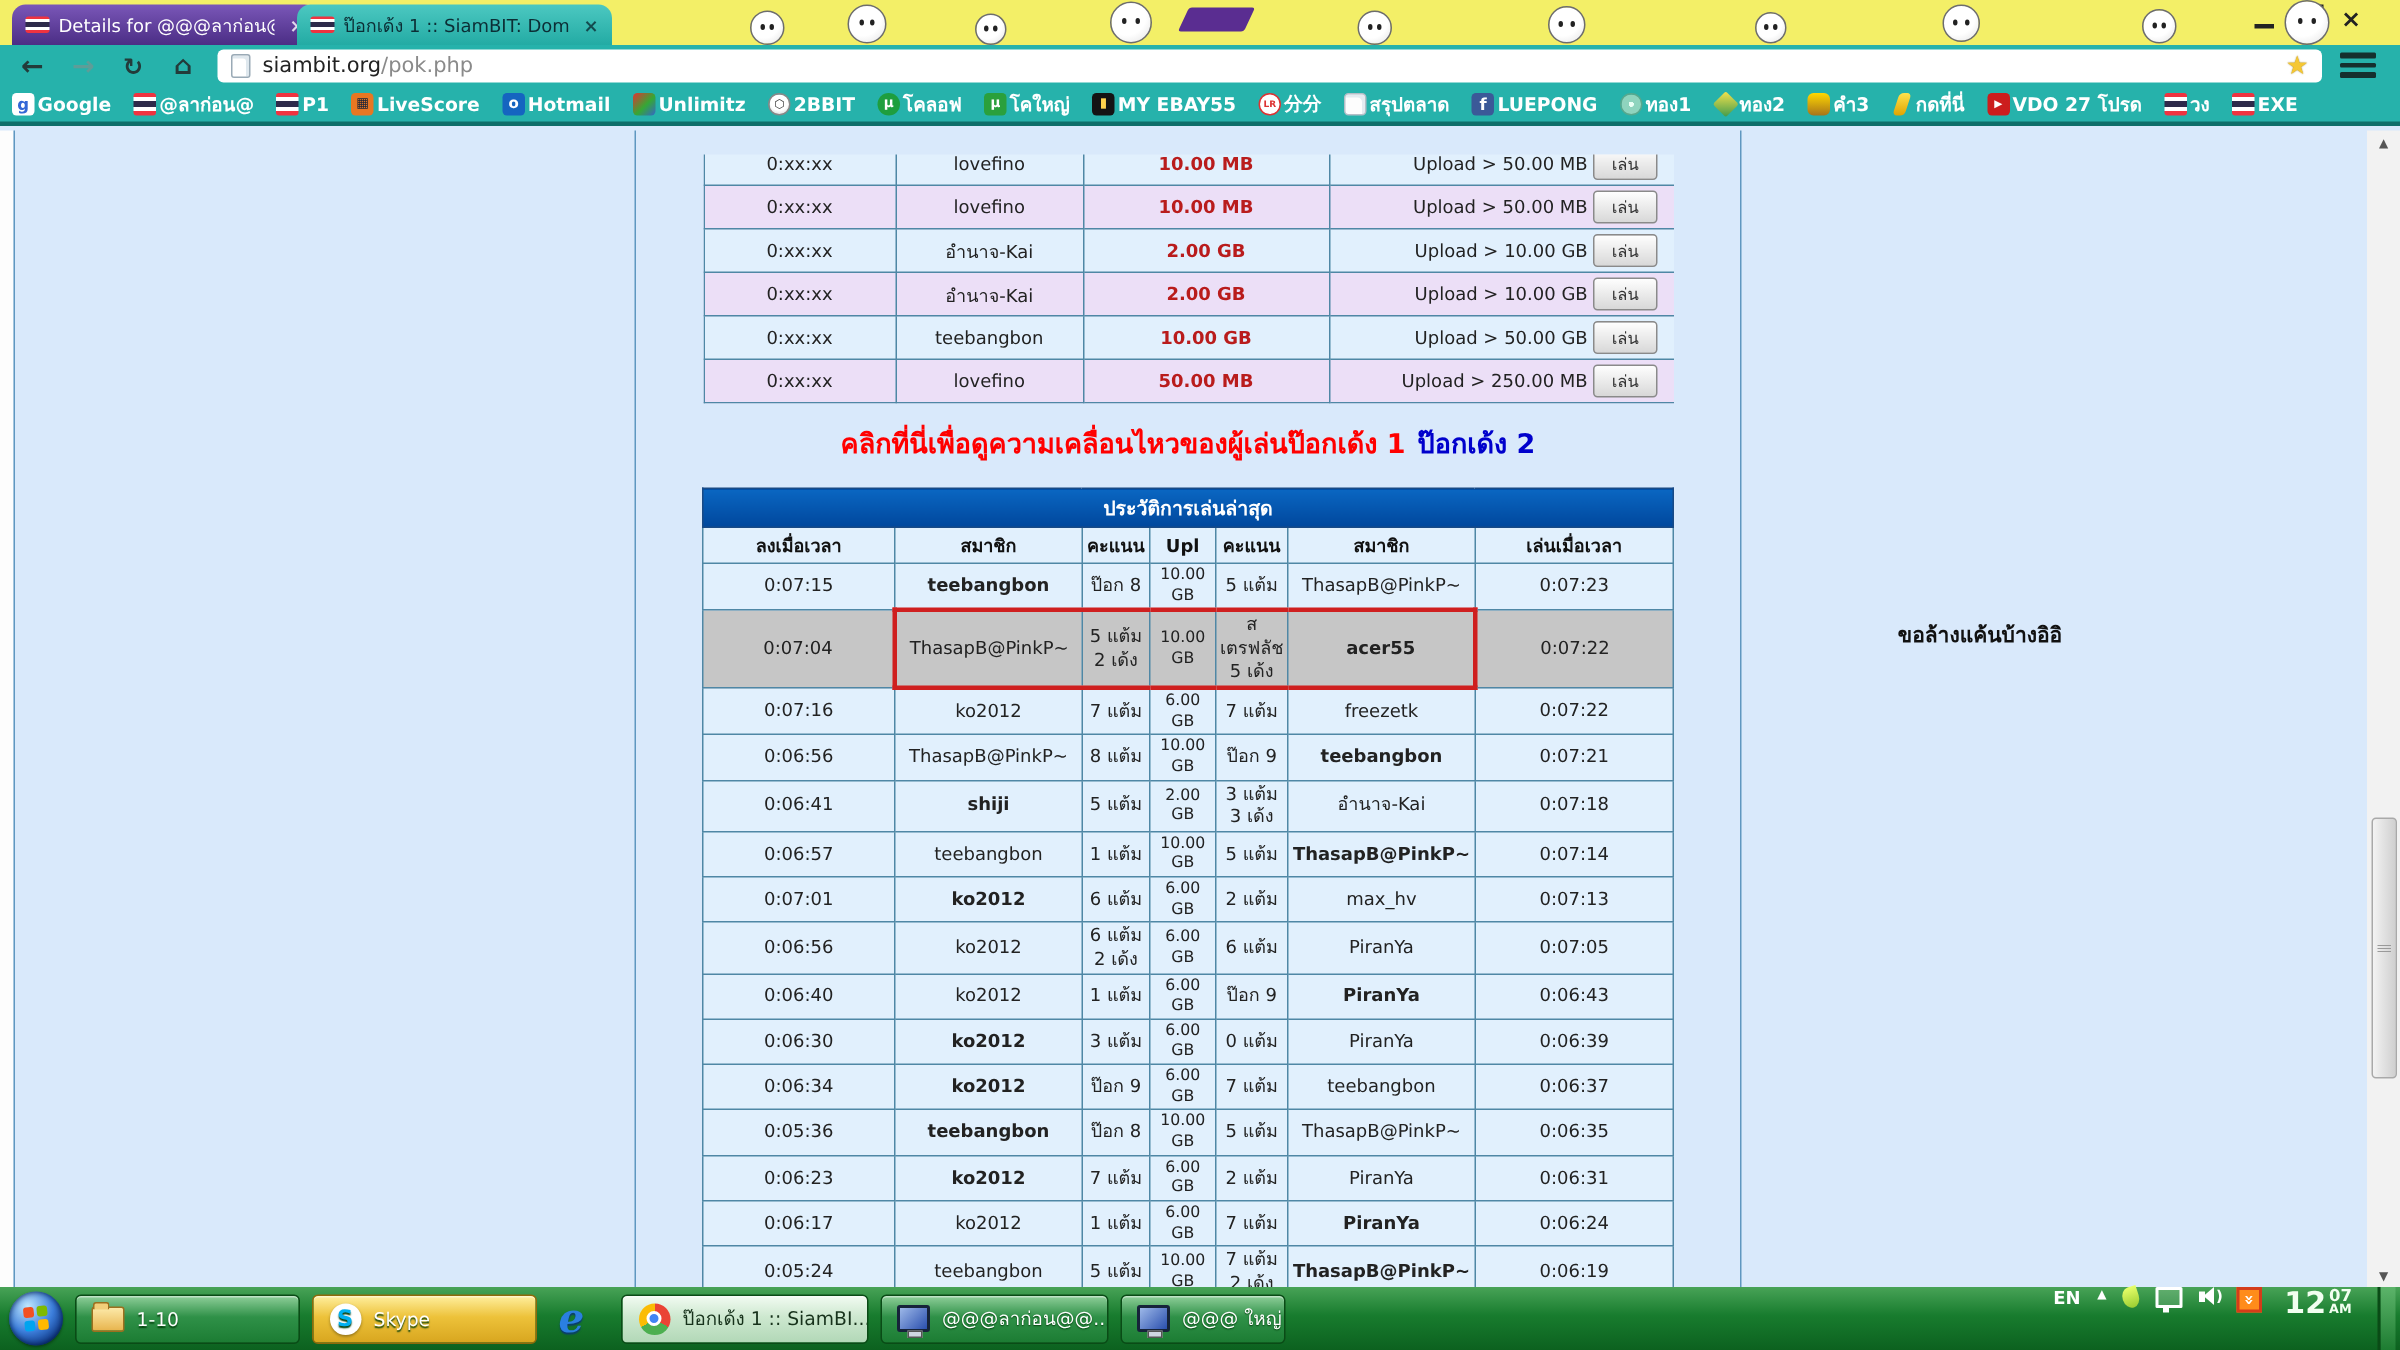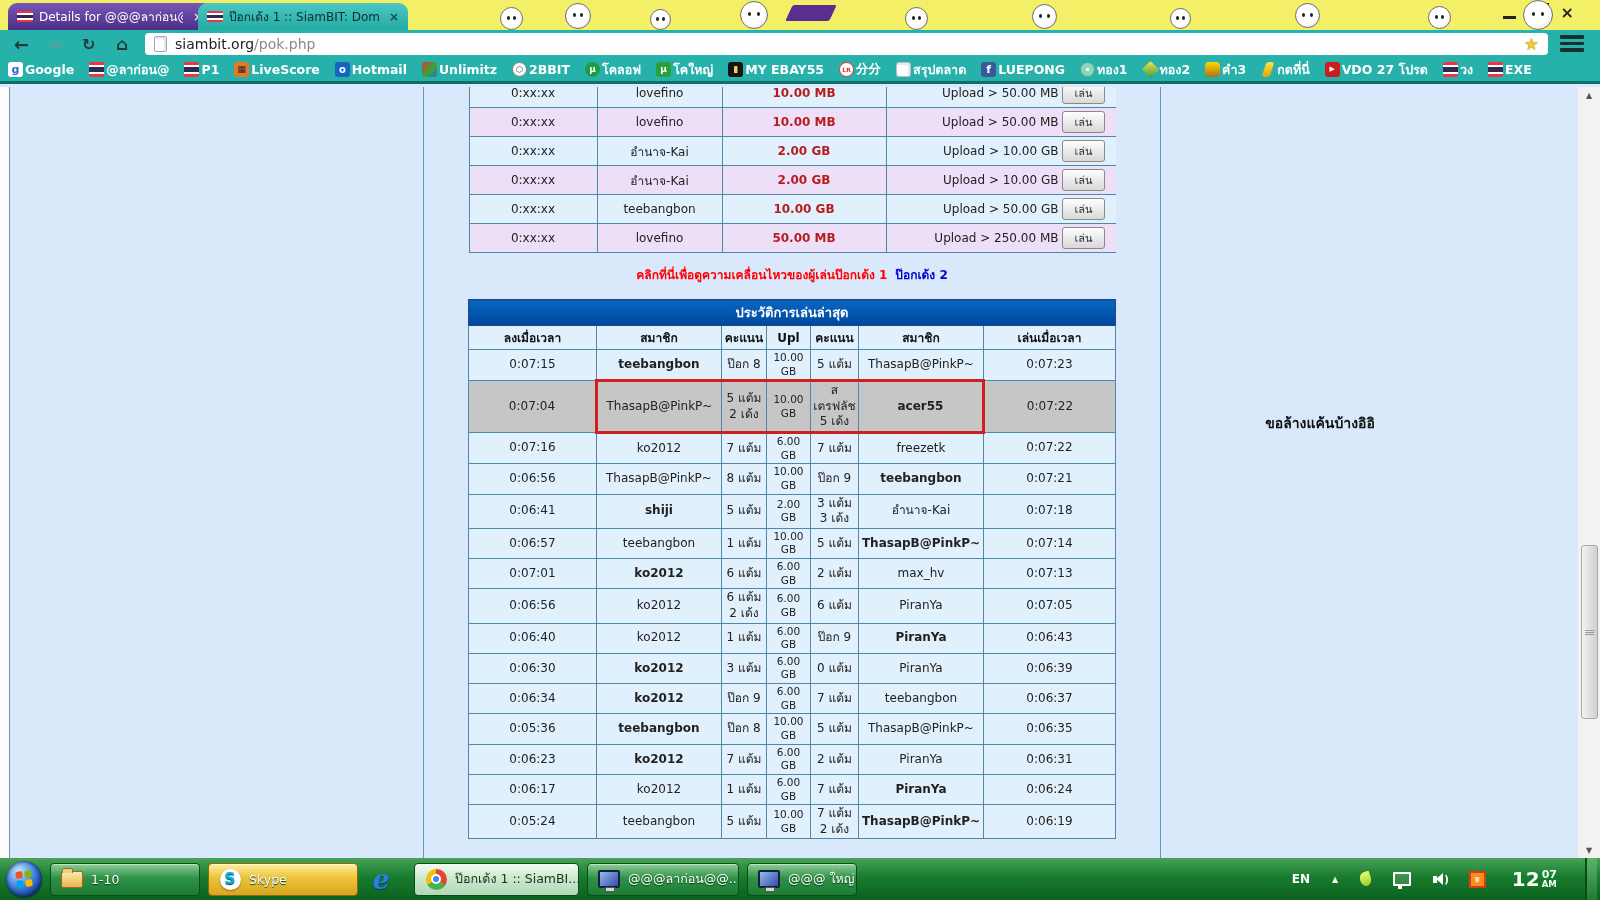--- a/index.html
+++ b/index.html
@@ -64,35 +64,35 @@
   .ico-cd{background:radial-gradient(circle,#eafff5 18%,#8fd4be 20% 100%);border-radius:50%;border:1px solid #57a88e;box-sizing:border-box;}
   .ico-gem{background:linear-gradient(135deg,#f7e34c,#3f9a4c);transform:rotate(45deg) scale(.82);border-radius:2px;}
   .ico-gold{background:linear-gradient(#ffd700,#a8741a);border-radius:4px;}
   .ico-spark{background:linear-gradient(#ffe24d,#e0a400);transform:skewX(-18deg);width:8px;margin:0 3px;}
   .ico-youtube{background:#cc1d1d;color:#fff;} .ico-youtube::after{content:"▶";font-size:7px;}
 
   
   .pagearea{position:absolute;left:0;top:87px;width:1600px;height:771px;background:#d9e9fb;}
   .leftwhite{position:absolute;left:0;top:0;width:9px;height:100%;background:#fdfdfd;}
   .vline{position:absolute;top:0;bottom:0;width:1px;background:#5f97c0;}
-  .centercol{position:absolute;left:424px;top:0;width:736px;height:100%;}
+  .centercol{position:absolute;left:424px;top:16px;width:736px;height:100%;}
 
   table.grid{border-collapse:collapse;table-layout:fixed;}
   table.grid td,table.grid th{border:1px solid #4f87a5;}
 
   .bet-clip{width:647px;margin:0 auto;height:166px;overflow:hidden;}
   table.bet{width:647px;margin-top:-9px;}
   .bet td{height:28px;text-align:center;font-size:12px;color:#222;background:#e1f0fd;padding:0 3px;}
   .bet tr.pink td{background:#ecdff7;}
   .bet .amt{color:#b91c1c;font-weight:bold;}
   .bet .condwrap{display:flex;align-items:center;justify-content:flex-end;gap:4px;padding-right:8px;}
   .playbtn{font-size:11px;padding:1px 11px;background:linear-gradient(#fefefe,#d8d8d8);
     border:1px solid #8a8a8a;border-radius:3px;color:#333;font-family:inherit;}
 
-  .movement{width:680px;margin:12px auto 0;text-align:center;font-size:12px;font-weight:bold;}
+  .movement{width:680px;margin:12px auto 0;text-align:center;font-size:18px;font-weight:bold;}
   .movement .red{color:#f00;} .movement .blue{color:#0000cc;margin-left:8px;}
 
   table.hist{width:647px;margin:15px auto 0;}
   .hist .title th{background:linear-gradient(#0a66c2,#00479c);color:#fff;font-size:13px;font-weight:bold;padding:2px;border:1px solid #184a86;}
   .hist .cols th{background:#e1f0fd;color:#111;font-size:12px;padding:2px 1px;}
   .hist td{background:#e1f0fd;font-size:12px;color:#222;text-align:center;padding:1px 2px;line-height:1.3;}
   .hist td.upl{font-size:10.5px;}
   .nm-green{color:#0a8f1f;font-weight:bold;}
   .nm-gray{color:#9b9b9b;}
   .sc-m{color:#cf22cf;}
@@ -142,21 +142,21 @@
   .tbi-ie{color:#2a7fe0;font-size:27px;font-weight:bold;font-style:italic;text-shadow:0 1px 1px #0a3a70;
     font-family:"DejaVu Serif","Liberation Serif",serif;line-height:1;}
   .tbi-chrome{width:21px;height:21px;border-radius:50%;
     background:conic-gradient(#ea4335 0 120deg,#4caf50 0 240deg,#fbbc05 0 360deg);position:relative;}
   .tbi-chrome::after{content:"";position:absolute;left:5.5px;top:5.5px;width:10px;height:10px;border-radius:50%;
     background:#4285f4;border:2px solid #fff;box-sizing:border-box;}
   .tbi-computer{width:22px;height:18px;background:linear-gradient(135deg,#9db8e8,#2a4fae);border:2px solid #16233a;
     border-radius:2px;position:relative;box-sizing:border-box;}
   .tbi-computer::after{content:"";position:absolute;left:5px;bottom:-6px;width:8px;height:3px;background:#cfd6e2;border:1px solid #555;}
 
-  .tray{margin-left:auto;display:flex;align-items:center;gap:22px;color:#fff;padding-right:3px;}
+  .tray{margin-left:auto;display:flex;align-items:flex-start;gap:11px;color:#fff;padding-right:3px;}
   .tray-lang{font-size:12px;font-weight:bold;}
   .tray-arrow{font-size:8px;}
   .tri-leaf{width:11px;height:14px;background:linear-gradient(#e8ff6a,#9acd32);border-radius:60% 0 60% 60%;transform:rotate(-18deg);}
   .tri-net{width:14px;height:10px;border:2px solid #fff;border-radius:1px;position:relative;background:rgba(255,255,255,.15);}
   .tri-net::after{content:"";position:absolute;left:3px;bottom:-5px;width:4px;height:3px;background:#fff;}
   .tri-spk{display:flex;align-items:center;gap:1px;}
   .tri-spk .box{width:4px;height:7px;background:#fff;}
   .tri-spk .cone{width:0;height:0;border-top:6px solid transparent;border-bottom:6px solid transparent;border-right:7px solid #fff;margin-left:-2px;}
   .tri-spk .waves{font-size:10px;color:#fff;letter-spacing:-2px;font-weight:bold;}
   .tri-dl{width:17px;height:17px;background:#ff8c1a;border:2px solid #d43c1a;box-sizing:border-box;

